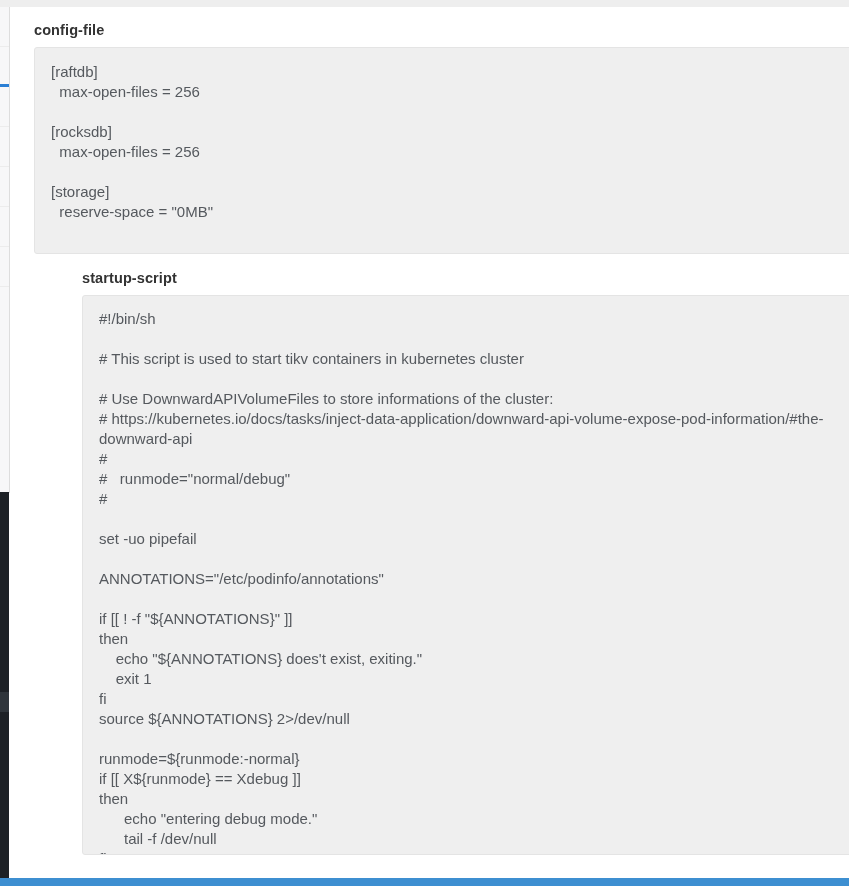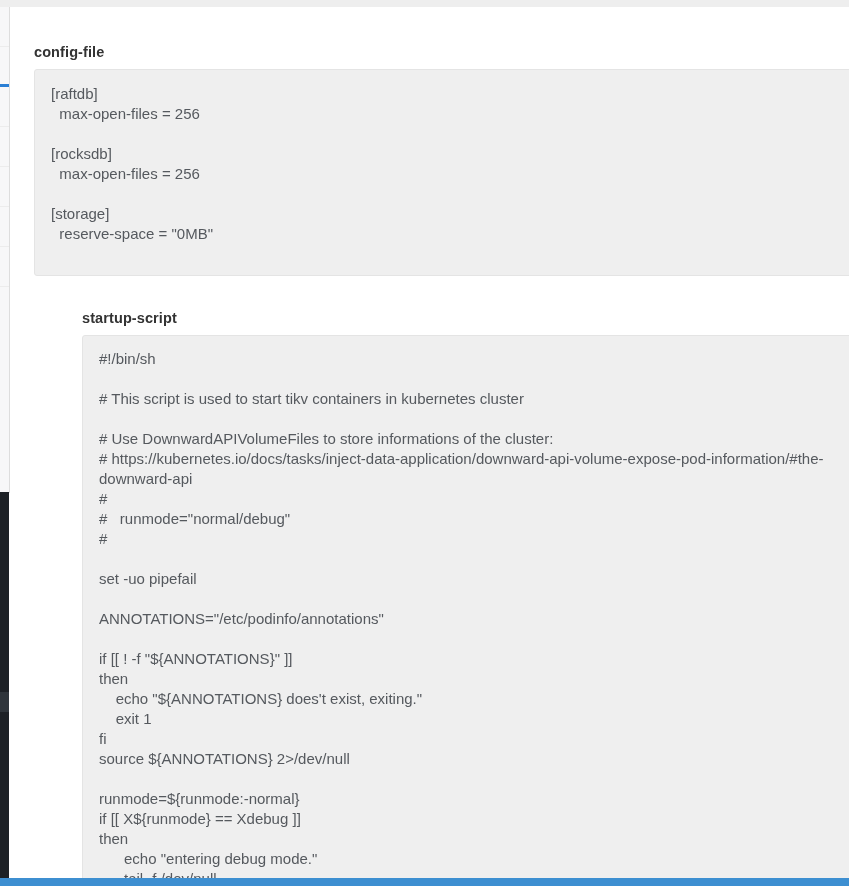--- a/index.html
+++ b/index.html
@@ -134,21 +134,21 @@
     color: #55595e;
     white-space: pre-wrap;
     word-break: normal;
     overflow: hidden;
   }
 
   #block-config .code-box {
     height: 207px;
   }
   #block-startup {
-    margin-top: 34px;
+    margin-top: 16px;
     padding-left: 48px;
   }
   #block-startup .code-box {
     height: 560px;
     padding-top: 13px;
   }
 </style>
 </head>
 <body>
 
@@ -185,21 +185,21 @@
     <div class="console-line"></div>
     <div class="console-line"></div>
     <div class="console-line"></div>
     <div class="console-line"></div>
     <div class="console-line"></div>
     <div class="console-line"></div>
   </div>
 
   <div class="content">
 
-    <div class="field-block" id="block-config" style="margin-top:37px;">
+    <div class="field-block" id="block-config" style="margin-top:15px;">
       <div class="field-label">config-file</div>
       <div class="code-box">[raftdb]
   max-open-files = 256
 
 [rocksdb]
   max-open-files = 256
 
 [storage]
   reserve-space = "0MB"</div>
     </div>

